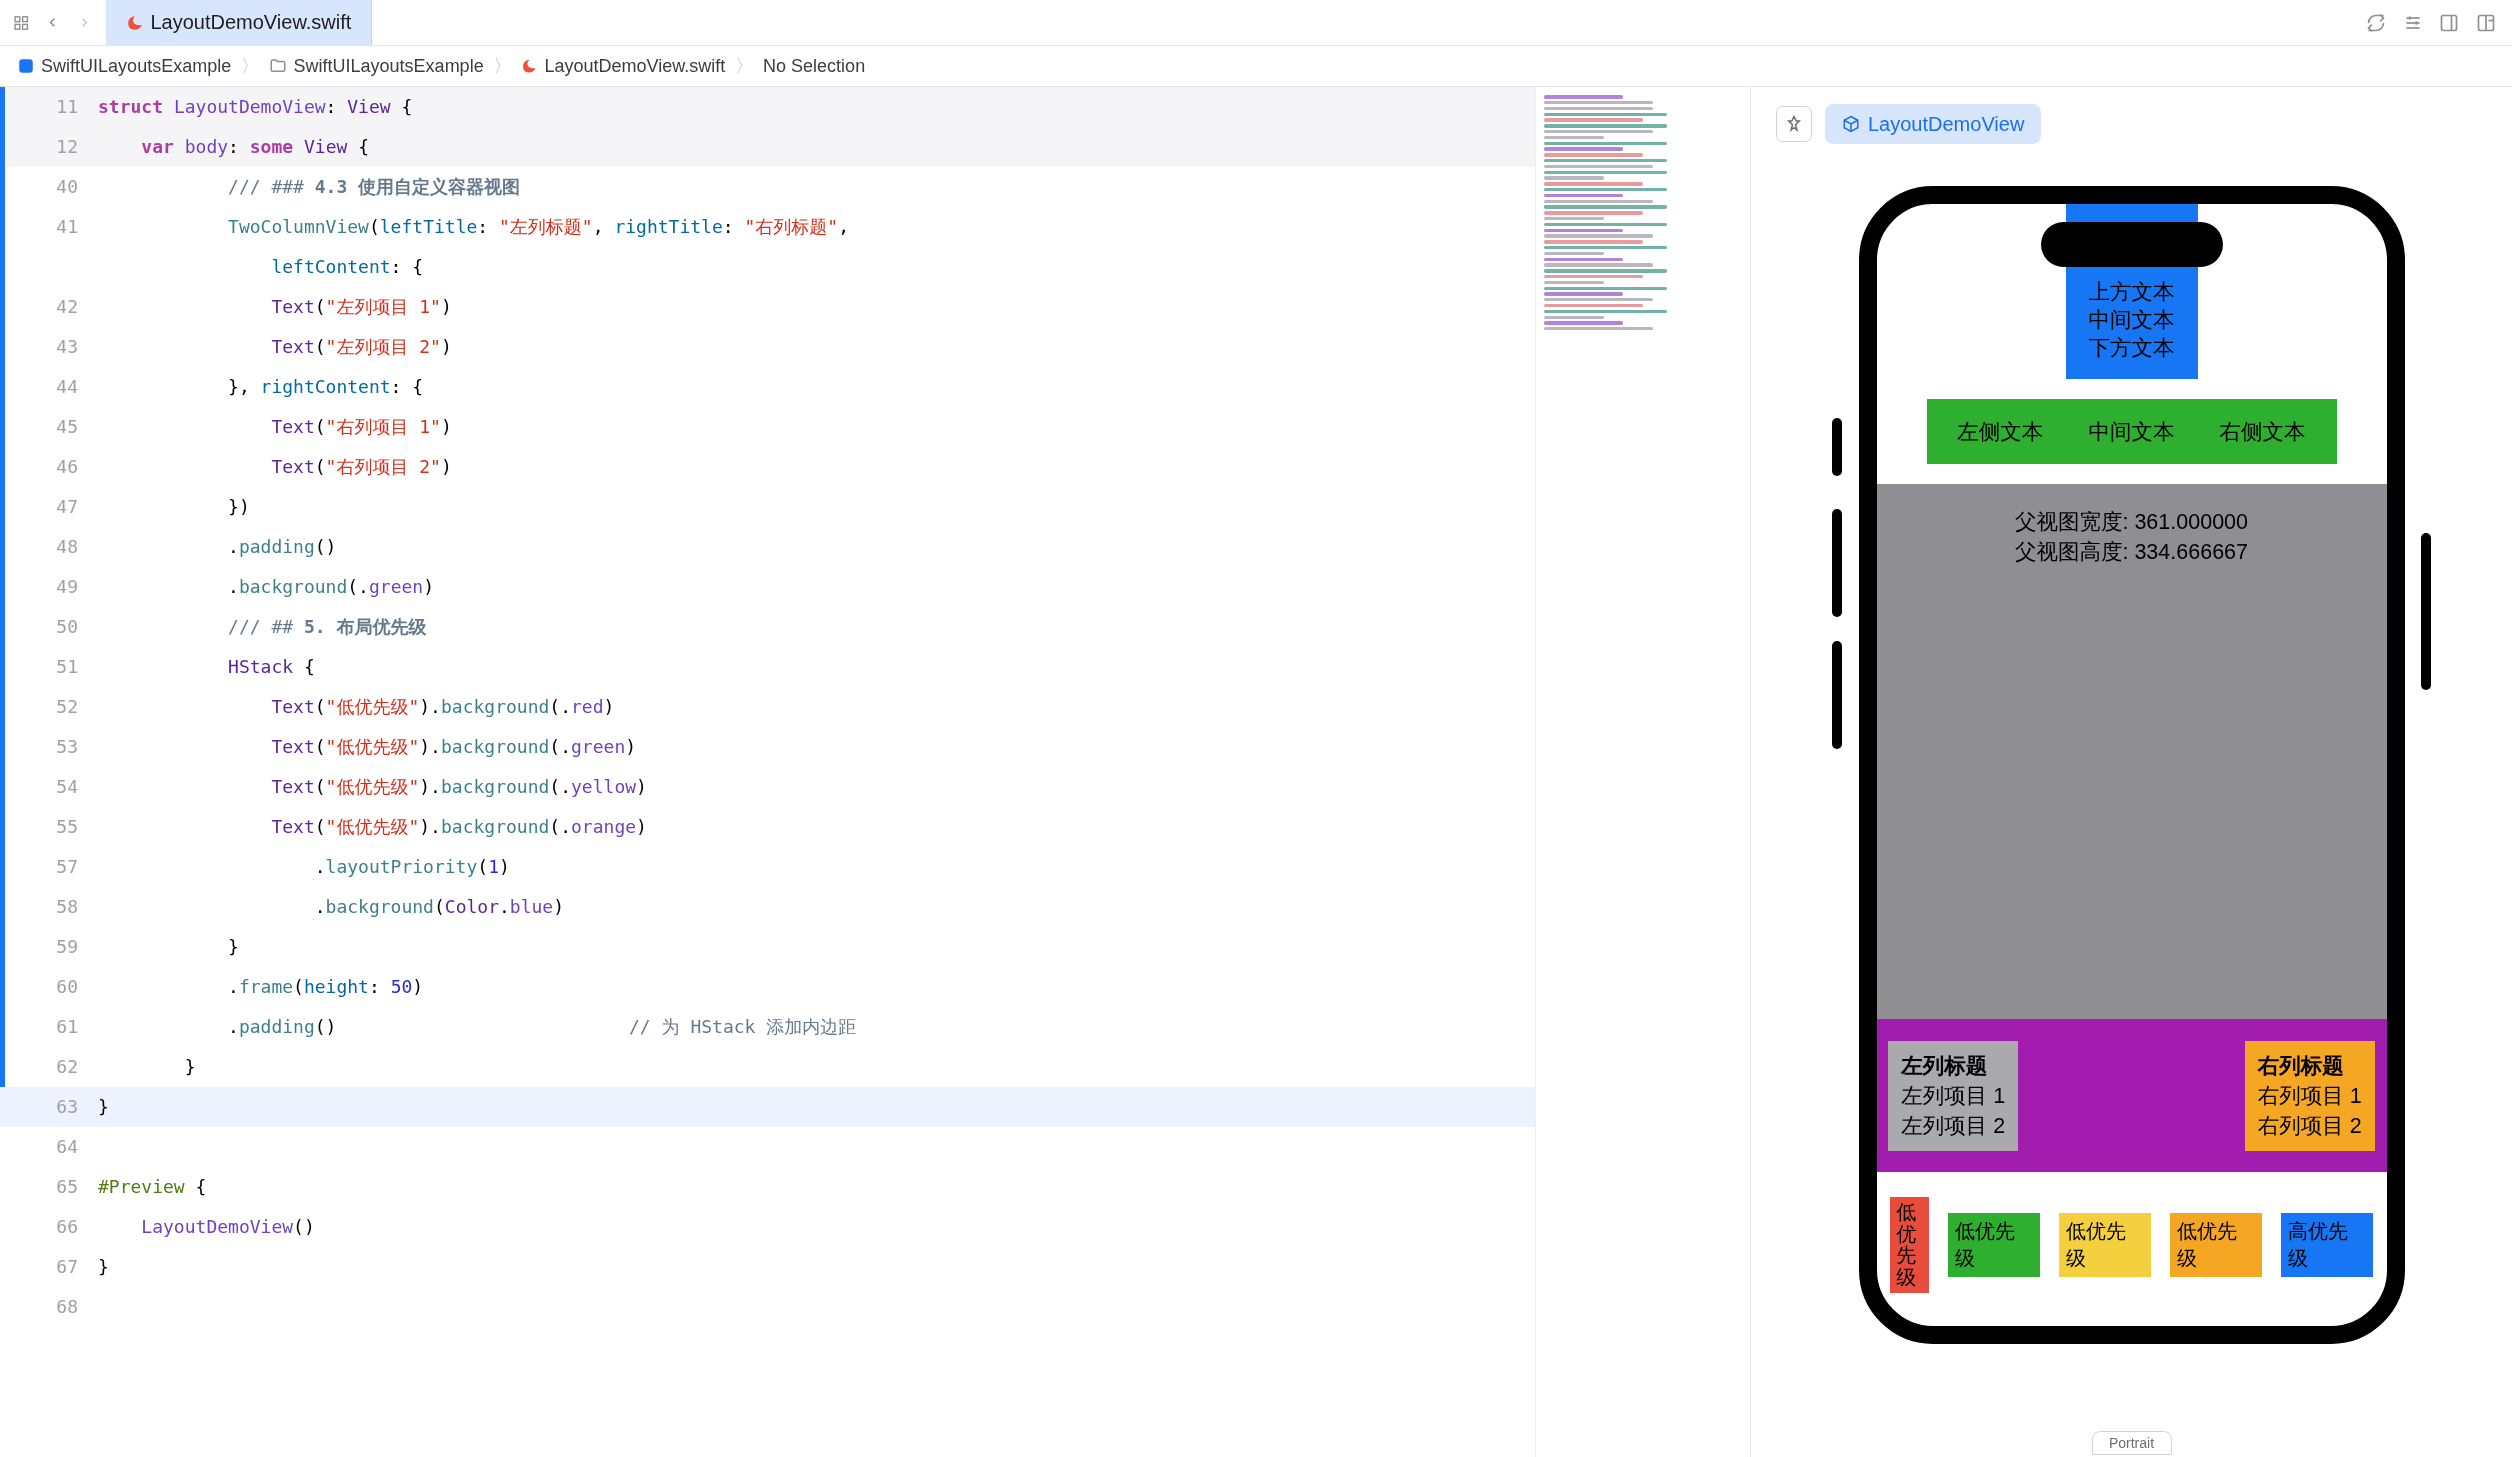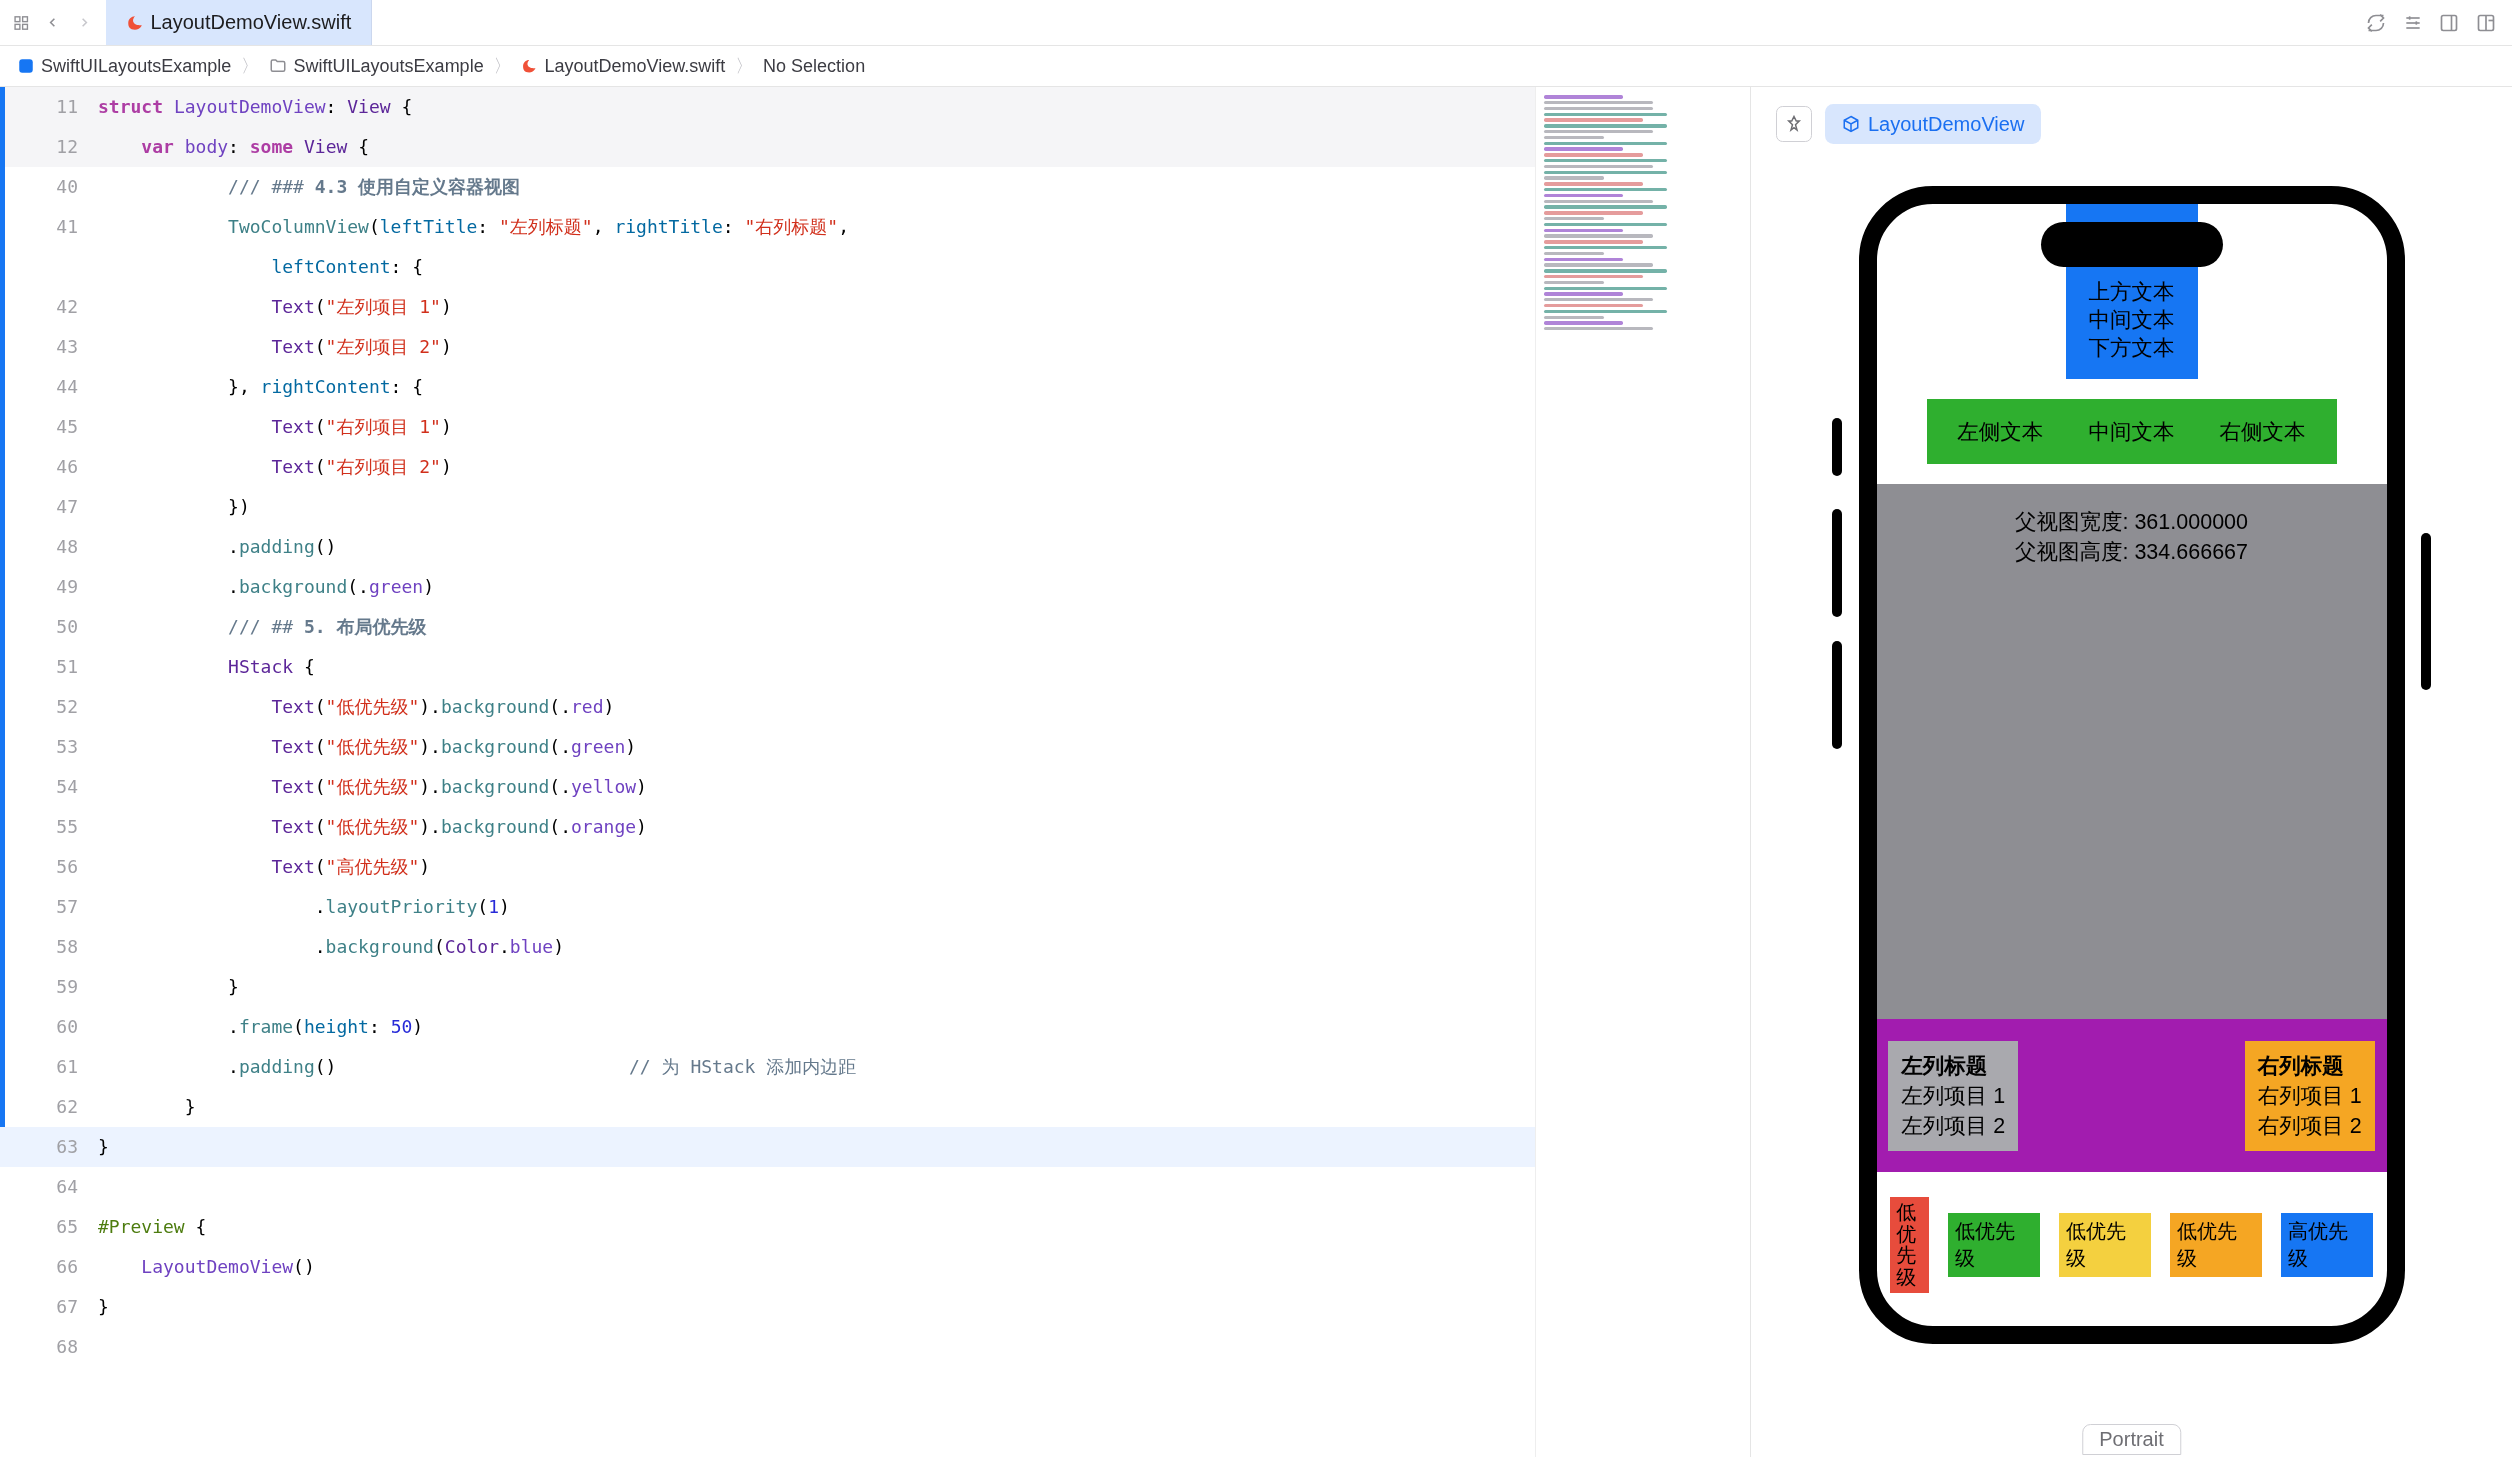--- a/index.html
+++ b/index.html
@@ -231,21 +231,21 @@
 .p-orange { background:#f5a623;}
 .p-blue { background:#1676f3;}
 
 .portrait-pill {
   position:absolute;
   bottom:1.7px; left:50%; transform:translateX(-50%);
   background:#fff;
   border:0.8px solid #d0d0d5;
   border-radius:8.3px 8.3px 0 0;
   padding:3.3px 16.5px;
-  font-size:20px;
+  font-size:14px;
   color:#6e6e73;
 }
 
 svg { display:block; }
 </style>
 </head>
 <body>
 
 <div class="tabbar">
   <div class="tabbar-icons-left">
@@ -362,21 +362,20 @@
 
       <div class="line rel"><span class="bar"></span><span class="gutter-col">50</span><span class="code-col"><span class="plain">            </span><span class="comment">/// ## </span><span class="commentBold">5. 布局优先级</span></span></div>
 
       <div class="line rel"><span class="bar"></span><span class="gutter-col">51</span><span class="code-col"><span class="plain">            </span><span class="typeSys">HStack</span><span class="plain"> {</span></span></div>
 
       <div class="line rel"><span class="bar"></span><span class="gutter-col">52</span><span class="code-col"><span class="plain">                </span><span class="typeSys">Text</span><span class="plain">(</span><span class="str">"低优先级"</span><span class="plain">).</span><span class="func">background</span><span class="plain">(.</span><span class="member">red</span><span class="plain">)</span></span></div>
       <div class="line rel"><span class="bar"></span><span class="gutter-col">53</span><span class="code-col"><span class="plain">                </span><span class="typeSys">Text</span><span class="plain">(</span><span class="str">"低优先级"</span><span class="plain">).</span><span class="func">background</span><span class="plain">(.</span><span class="member">green</span><span class="plain">)</span></span></div>
       <div class="line rel"><span class="bar"></span><span class="gutter-col">54</span><span class="code-col"><span class="plain">                </span><span class="typeSys">Text</span><span class="plain">(</span><span class="str">"低优先级"</span><span class="plain">).</span><span class="func">background</span><span class="plain">(.</span><span class="member">yellow</span><span class="plain">)</span></span></div>
       <div class="line rel"><span class="bar"></span><span class="gutter-col">55</span><span class="code-col"><span class="plain">                </span><span class="typeSys">Text</span><span class="plain">(</span><span class="str">"低优先级"</span><span class="plain">).</span><span class="func">background</span><span class="plain">(.</span><span class="member">orange</span><span class="plain">)</span></span></div>
 
-      <div class="line rel"><span class="bar"></span><span class="gutter-col">56</span><span class="code-col"><span class="plain">                </span><span class="typeSys">Text</span><span class="plain">(</span><span class="str">"高优先级"</span><span class="plain">)</span></span></div>
       <div class="line rel"><span class="bar"></span><span class="gutter-col">57</span><span class="code-col"><span class="plain">                    .</span><span class="func">layoutPriority</span><span class="plain">(</span><span class="num">1</span><span class="plain">)</span></span></div>
       <div class="line rel"><span class="bar"></span><span class="gutter-col">58</span><span class="code-col"><span class="plain">                    .</span><span class="func">background</span><span class="plain">(</span><span class="typeSys">Color</span><span class="plain">.</span><span class="member">blue</span><span class="plain">)</span></span></div>
 
       <div class="line rel"><span class="bar"></span><span class="gutter-col">59</span><span class="code-col"><span class="plain">            }</span></span></div>
       <div class="line rel"><span class="bar"></span><span class="gutter-col">60</span><span class="code-col"><span class="plain">            .</span><span class="func">frame</span><span class="plain">(</span><span class="label">height</span><span class="plain">: </span><span class="num">50</span><span class="plain">)</span></span></div>
       <div class="line rel"><span class="bar"></span><span class="gutter-col">61</span><span class="code-col"><span class="plain">            .</span><span class="func">padding</span><span class="plain">()                           </span><span class="comment">// 为 HStack 添加内边距</span></span></div>
 
       <div class="line rel"><span class="bar"></span><span class="gutter-col">62</span><span class="code-col"><span class="plain">        }</span></span></div>
       <div class="line hl"><span class="gutter-col">63</span><span class="code-col"><span class="plain">}</span></span></div>
       <div class="line"><span class="gutter-col">64</span><span class="code-col"></span></div>

